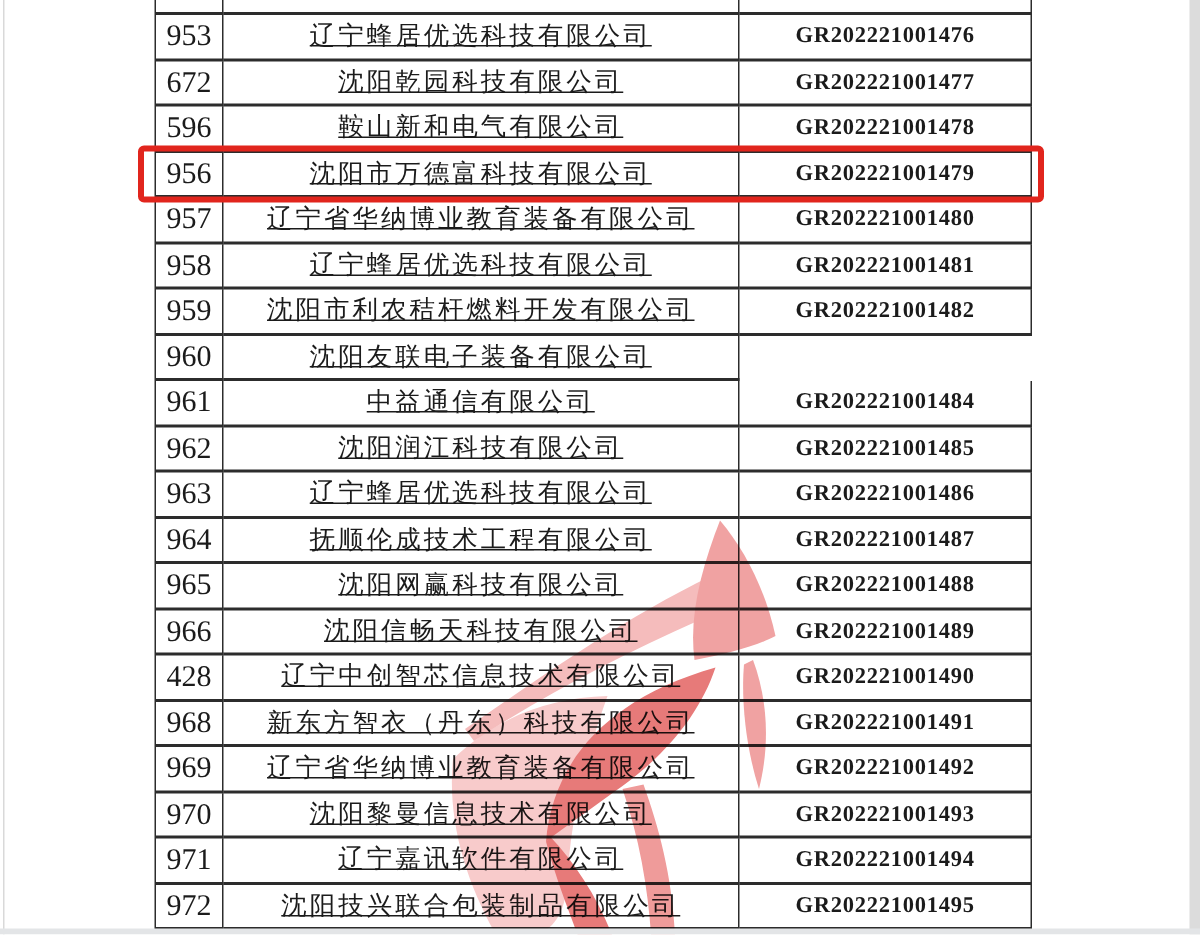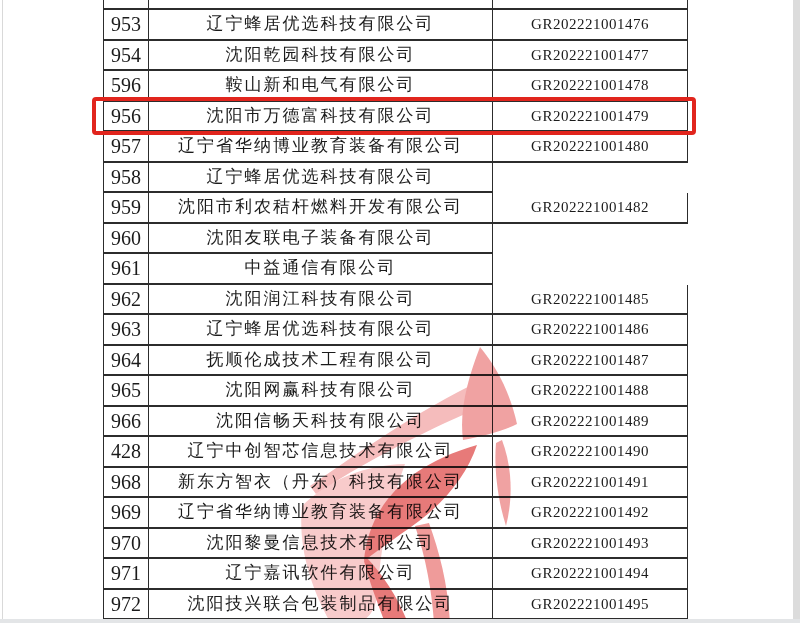--- a/index.html
+++ b/index.html
@@ -25,22 +25,22 @@
   .row{display:flex;}
   .cell{
     border-right:1.5px solid #2c2c2c;
     border-bottom:2px solid #2c2c2c;
     height:28.5px;line-height:28.5px;
     text-align:center;overflow:hidden;white-space:nowrap;
     background:transparent;
   }
   .row.partial .cell{height:29px;}
   .c1{width:44px;font-size:20px;}
-  .c2{width:343px;font-size:17px;letter-spacing:2px;}
-  .c3{width:194px;font-size:15px;letter-spacing:0.5px;}
+  .c2{width:343px;font-size:17px;letter-spacing:2px;text-decoration:underline;}
+  .c3{width:194px;font-size:15px;letter-spacing:0.5px;font-weight:bold;}
 
   
   .highlight-box{
     position:absolute;left:92px;top:97px;width:604px;height:38px;
     box-sizing:border-box;border:4px solid #e1251d;border-radius:4px;
     z-index:30;pointer-events:none;background:transparent;
   }
 
   
   .watermark{
@@ -61,21 +61,21 @@
     <div class="cell c2"></div>
     <div class="cell c3"></div>
   </div>
 
 <div class="row">
       <div class="cell c1">953</div>
       <div class="cell c2">辽宁蜂居优选科技有限公司</div>
       <div class="cell c3">GR202221001476</div>
     </div>
     <div class="row">
-      <div class="cell c1">954</div>
+      <div class="cell c1">672</div>
       <div class="cell c2">沈阳乾园科技有限公司</div>
       <div class="cell c3">GR202221001477</div>
     </div>
     <div class="row">
       <div class="cell c1">596</div>
       <div class="cell c2">鞍山新和电气有限公司</div>
       <div class="cell c3">GR202221001478</div>
     </div>
     <div class="row">
       <div class="cell c1">956</div>
@@ -83,33 +83,35 @@
       <div class="cell c3">GR202221001479</div>
     </div>
     <div class="row">
       <div class="cell c1">957</div>
       <div class="cell c2">辽宁省华纳博业教育装备有限公司</div>
       <div class="cell c3">GR202221001480</div>
     </div>
     <div class="row">
       <div class="cell c1">958</div>
       <div class="cell c2">辽宁蜂居优选科技有限公司</div>
+      <div class="cell c3">GR202221001481</div>
     </div>
     <div class="row">
       <div class="cell c1">959</div>
       <div class="cell c2">沈阳市利农秸杆燃料开发有限公司</div>
       <div class="cell c3">GR202221001482</div>
     </div>
     <div class="row">
       <div class="cell c1">960</div>
       <div class="cell c2">沈阳友联电子装备有限公司</div>
     </div>
     <div class="row">
       <div class="cell c1">961</div>
       <div class="cell c2">中益通信有限公司</div>
+      <div class="cell c3">GR202221001484</div>
     </div>
     <div class="row">
       <div class="cell c1">962</div>
       <div class="cell c2">沈阳润江科技有限公司</div>
       <div class="cell c3">GR202221001485</div>
     </div>
     <div class="row">
       <div class="cell c1">963</div>
       <div class="cell c2">辽宁蜂居优选科技有限公司</div>
       <div class="cell c3">GR202221001486</div>

